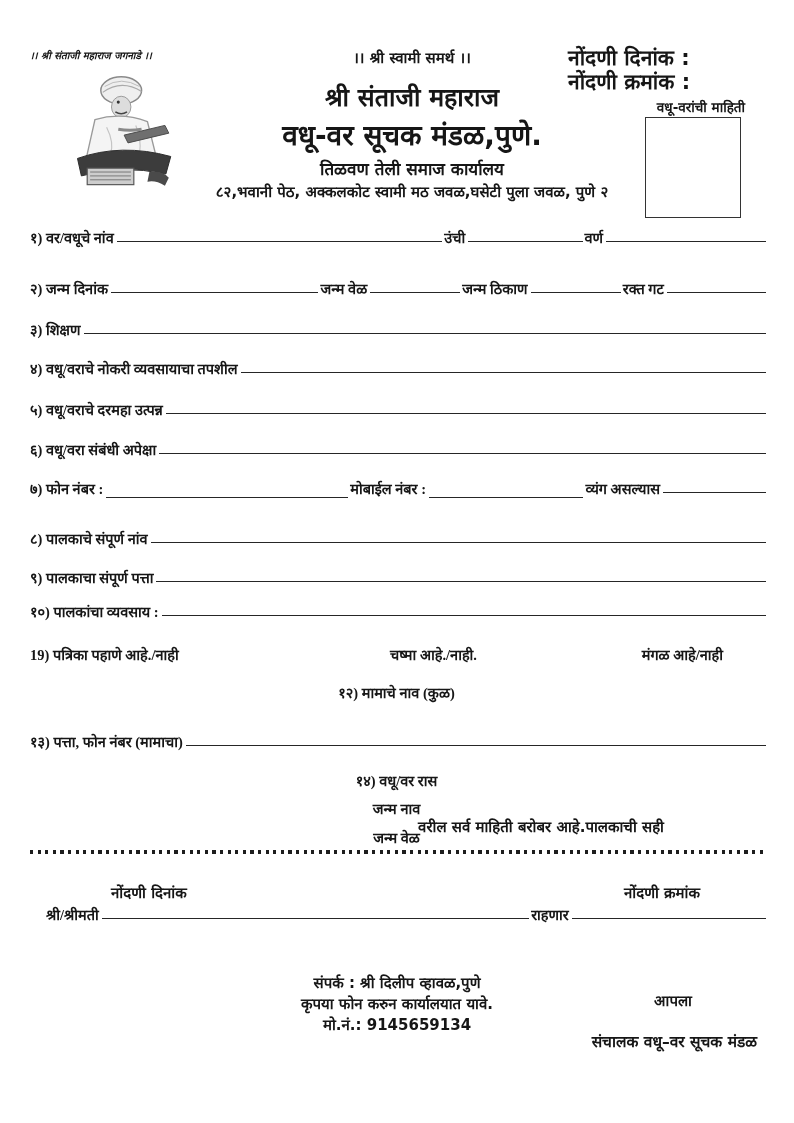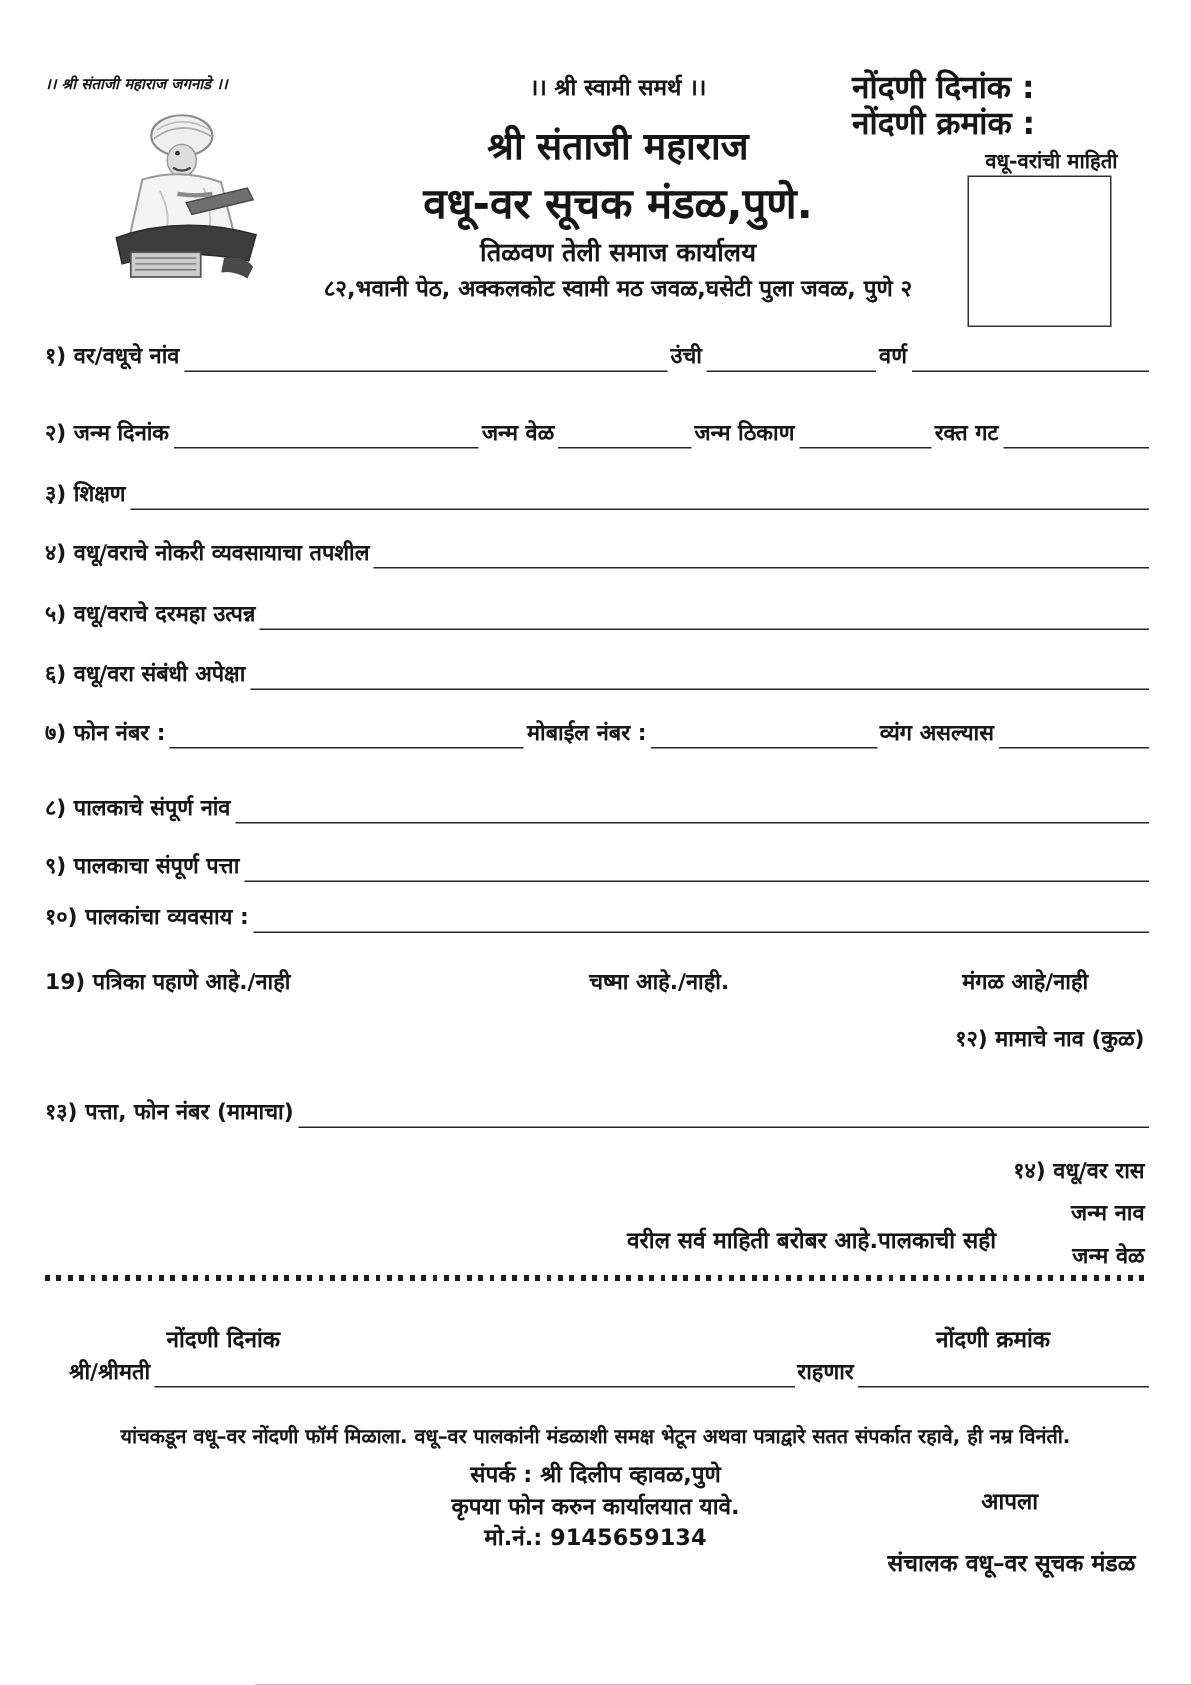--- a/index.html
+++ b/index.html
@@ -14,21 +14,21 @@
   .title1{font-size:25px;line-height:34px;margin-top:13px;}
   .title2{font-size:28px;line-height:38px;margin-top:2px;}
   .subtitle{font-size:17px;line-height:24px;margin-top:2px;}
   .address{font-size:15px;line-height:21px;margin-top:1px;}
   .photo-caption{position:absolute;right:49px;top:98px;font-size:13.5px;}
   .photo-box{position:absolute;left:645px;top:117px;width:94px;height:99px;border:1.6px solid #333;background:#fff;}
   .saint{position:absolute;left:58px;top:71px;width:140px;height:136px;}
 
   
   .form{position:absolute;top:228px;left:28px;right:28px;}
-  .row{display:flex;align-items:flex-end;font-size:14.5px;line-height:20px;white-space:nowrap;}
+  .row{display:flex;align-items:center;font-size:14.5px;line-height:20px;white-space:nowrap;font-family:Liberation Serif, serif;}
   .row .lbl{flex:0 0 auto;padding:0 3px 0 2px;}
   .row .fill{height:0;border-top:1.9px solid #262626;margin-top:7.5px;}
   .row .fill.base{margin-top:16.5px;}
   .row .sp{height:1px;}
 
   
   .decl{position:absolute;top:816px;left:34px;right:32px;display:flex;justify-content:flex-end;font-size:15px;}
   .decl .right{margin-right:98px;}
   .dotsep{position:absolute;top:850px;left:30px;right:31px;height:4px;
           background:repeating-linear-gradient(90deg,#1d1d1d 0 3.2px,transparent 3.2px 7.6px);}
@@ -190,21 +190,20 @@
     <div class="office-row">
         <div class="row">
           <span class="lbl">श्री/श्रीमती</span>
           <div class="fill" style="flex: 2.2 1 0px;"></div>
           <span class="lbl">राहणार</span>
           <div class="fill" style="flex: 1 1 0px;"></div>
         </div>
       </div>
   </div>
 
-  <div class="note">यांचकडून वधू–वर नोंदणी फॉर्म मिळाला. वधू–वर पालकांनी मंडळाशी समक्ष भेटून अथवा पत्राद्वारे सतत संपर्कात रहावे, ही नम्र विनंती.</div>
   <div class="contact">
     <div>संपर्क : श्री दिलीप व्हावळ,पुणे</div>
     <div>कृपया फोन करुन कार्यालयात यावे.</div>
     <div>मो.नं.: 9145659134</div>
   </div>
   <div class="signoff">आपला</div>
   <div class="director">संचालक वधू–वर सूचक मंडळ</div>
 
 </div>
 

